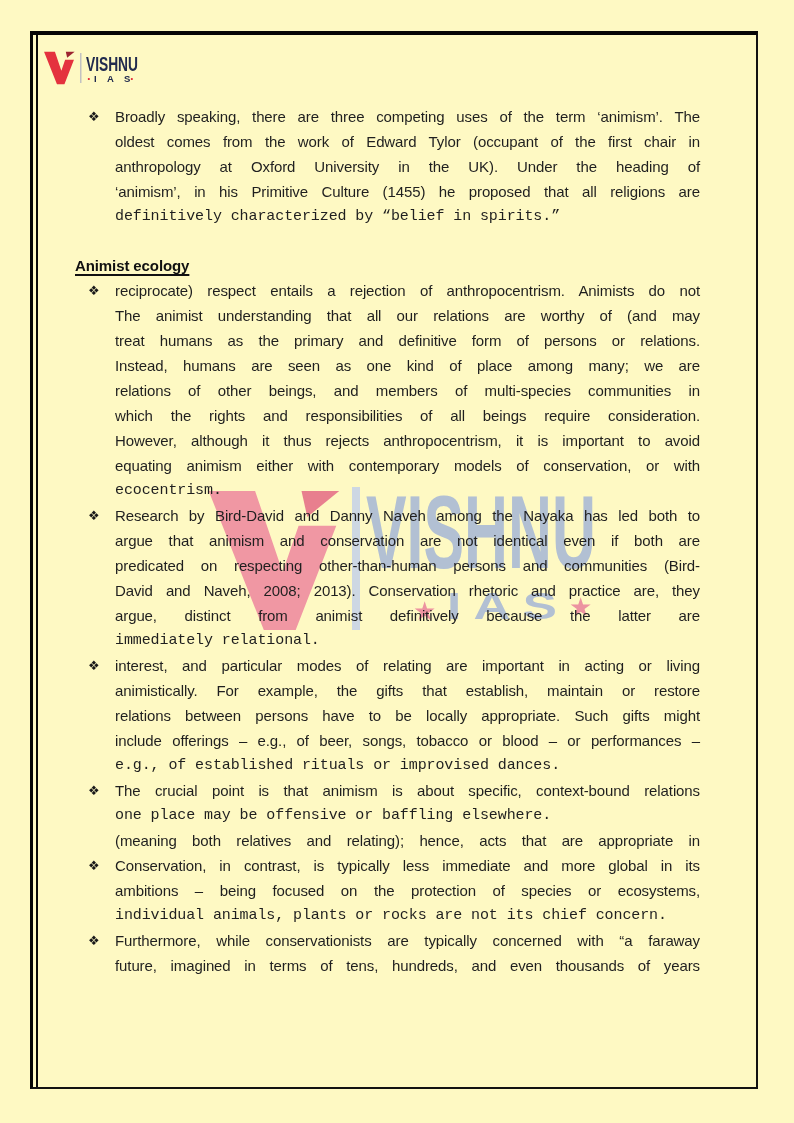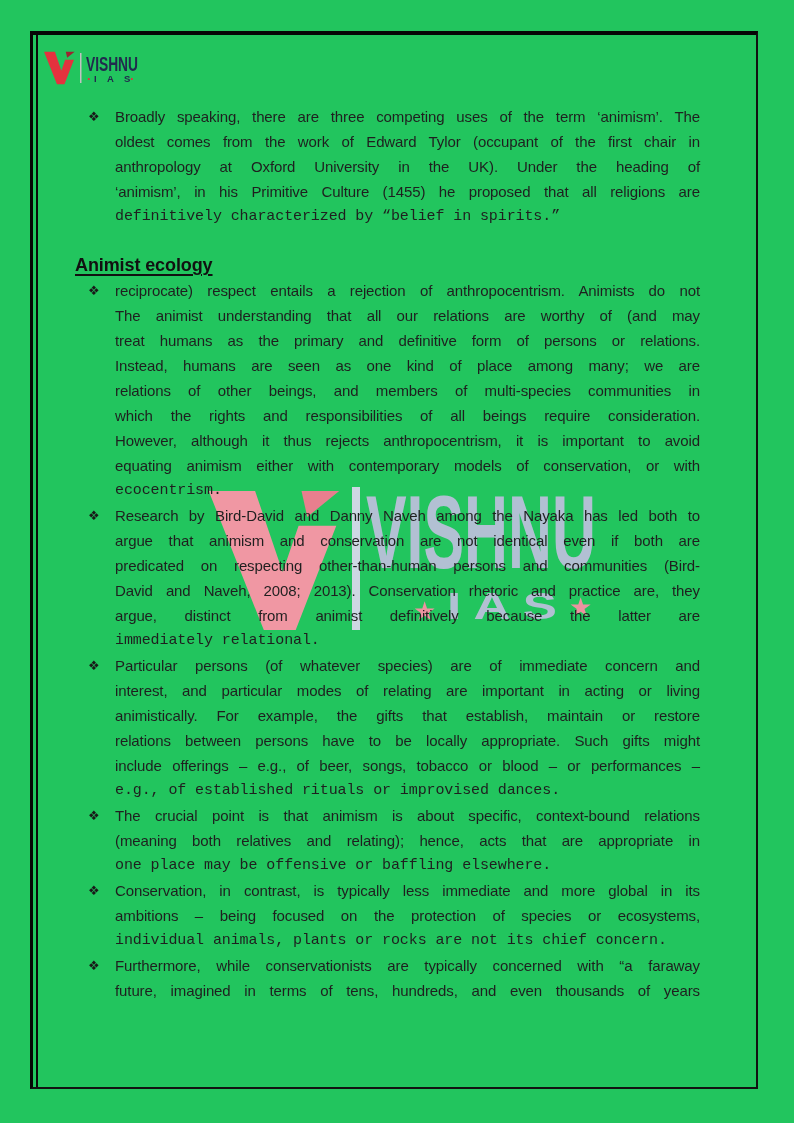--- a/index.html
+++ b/index.html
@@ -1,19 +1,19 @@
 <!DOCTYPE html>
 <html><head>
 <meta charset="utf-8">
 <style>
   html,body{margin:0;padding:0;background:#ffffff;}
   .page{
     position:relative;
     width:794px;height:1123px;
-    background:#22c55e;
+    background:#fef9c3;
     overflow:hidden;
     font-family:"Liberation Sans","DejaVu Sans",sans-serif;
     color:#1f1f1f;
   }
   
   .frame{
     position:absolute;left:30px;top:31px;right:36px;bottom:34px;
     border-top:4px solid #060606;
     border-left:3px solid #060606;
     border-right:2px solid #121212;
@@ -23,21 +23,21 @@
   .frame::before{ 
     content:"";position:absolute;left:3px;top:0;bottom:0;width:2px;background:#0a0a0a;
   }
   .logo{position:absolute;left:40px;top:47px;z-index:2;}
   .watermark{position:absolute;left:197px;top:483px;z-index:0;}
   .content{
     position:absolute;left:75px;top:104px;width:625px;z-index:1;
     font-size:15px;line-height:25px;letter-spacing:-0.1px;
   }
   .heading{
-    font-size:18px;font-weight:bold;line-height:25px;
+    font-size:15px;font-weight:bold;line-height:25px;
     margin-top:24px;
     text-decoration:underline;
     text-decoration-thickness:2px;
     text-underline-offset:3px;
     color:#111;
   }
   .bullet{display:flex;}
   .bullet .glyph{
     flex:0 0 40px;box-sizing:border-box;padding-left:13px;
     font-family:"DejaVu Sans",sans-serif;font-size:13px;line-height:25px;color:#191919;
@@ -114,34 +114,33 @@
           <div class="jline">argue that animism and conservation are not identical even if both are</div>
           <div class="jline">predicated on respecting other-than-human persons and communities (Bird-</div>
           <div class="jline">David and Naveh, 2008; 2013). Conservation rhetoric and practice are, they</div>
           <div class="jline">argue, distinct from animist definitively because the latter are</div>
           <div class="jline last">immediately relational.</div>
         </div>
       </div>
       <div class="bullet">
         <span class="glyph">❖</span>
         <div class="btext">
-          <div class="jline">Particular persons (of whatever species) are of immediate concern and</div>
           <div class="jline">interest, and particular modes of relating are important in acting or living</div>
           <div class="jline">animistically. For example, the gifts that establish, maintain or restore</div>
           <div class="jline">relations between persons have to be locally appropriate. Such gifts might</div>
           <div class="jline">include offerings – e.g., of beer, songs, tobacco or blood – or performances –</div>
           <div class="jline last">e.g., of established rituals or improvised dances.</div>
         </div>
       </div>
       <div class="bullet">
         <span class="glyph">❖</span>
         <div class="btext">
           <div class="jline">The crucial point is that animism is about specific, context-bound relations</div>
+          <div class="jline last">one place may be offensive or baffling elsewhere.</div>
           <div class="jline">(meaning both relatives and relating); hence, acts that are appropriate in</div>
-          <div class="jline last">one place may be offensive or baffling elsewhere.</div>
         </div>
       </div>
       <div class="bullet">
         <span class="glyph">❖</span>
         <div class="btext">
           <div class="jline">Conservation, in contrast, is typically less immediate and more global in its</div>
           <div class="jline">ambitions – being focused on the protection of species or ecosystems,</div>
           <div class="jline last">individual animals, plants or rocks are not its chief concern.</div>
         </div>
       </div>

